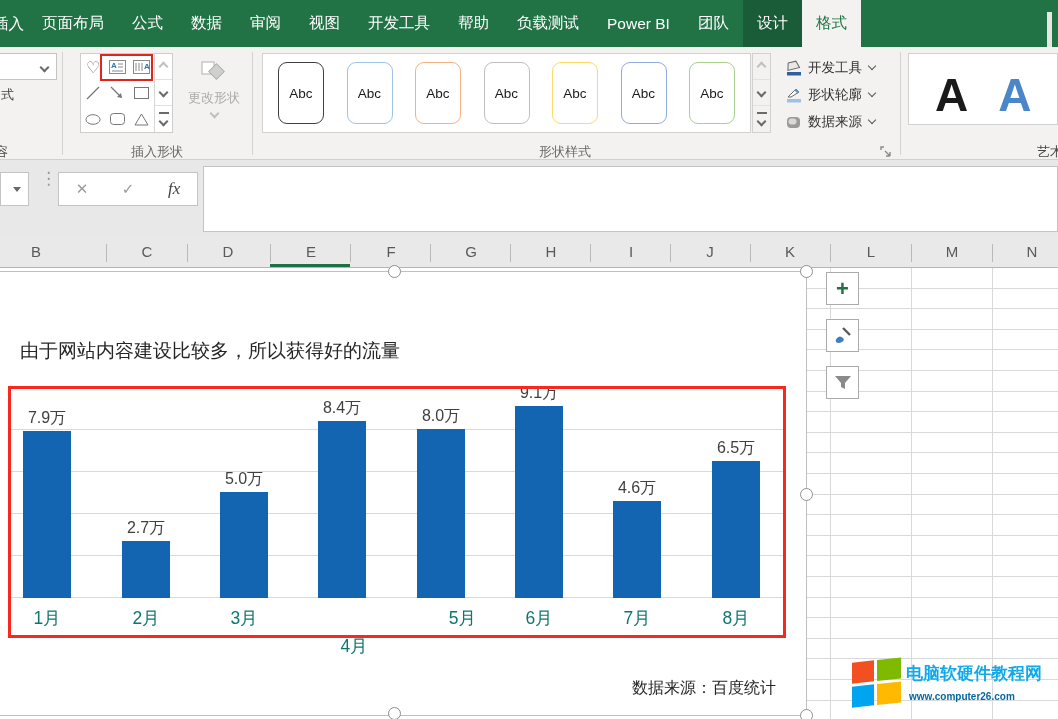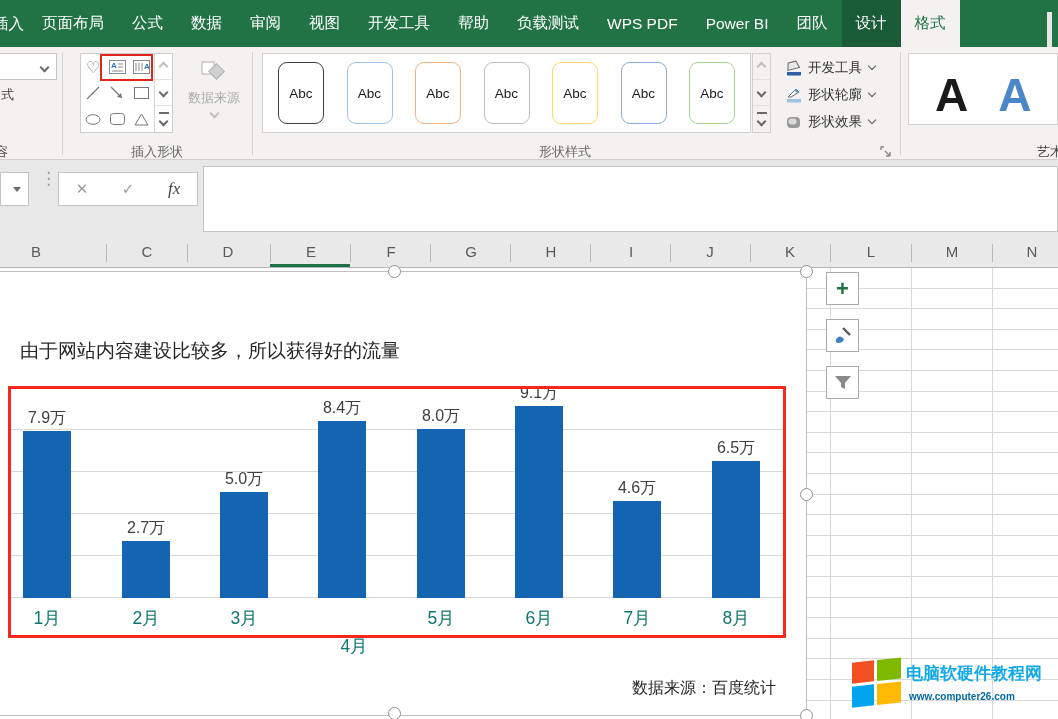--- a/index.html
+++ b/index.html
@@ -141,21 +141,20 @@
       </div>
     <div id="tabs-main" style="display:flex;">
         <div class="tab">页面布局</div>
         <div class="tab">公式</div>
         <div class="tab">数据</div>
         <div class="tab">审阅</div>
         <div class="tab">视图</div>
         <div class="tab">开发工具</div>
         <div class="tab">帮助</div>
         <div class="tab">负载测试</div>
-        <div class="tab">WPS PDF</div>
         <div class="tab">Power BI</div>
         <div class="tab">团队</div>
       </div>
     <div class="tab tab-ctx">设计</div>
     <div class="tab tab-active">格式</div>
   </div>
   <div id="tab-edge-strip" class="abs"></div>
 
   <div id="ribbon" class="abs">
 
@@ -237,21 +236,21 @@
           </div>
       </div>
     </div>
     <div id="red-hilite" class="abs"></div>
 
     <div id="change-shape" class="abs">
       <svg width="26" height="22">
           <rect x="1" y="1" width="12" height="12" fill="#fff" stroke="#b0b0b0"></rect>
           <rect x="10" y="5" width="11" height="11" fill="#d0d0d0" stroke="#b0b0b0" transform="rotate(45 15.5 10.5)"></rect>
         </svg>
-      <span class="lbl">数据来源</span>
+      <span class="lbl">更改形状</span>
       <span class="chev sm dim" style="margin-top:3px;"></span>
     </div>
     <div class="grp-label" style="left:57px;">插入形状</div>
 
     <div class="vsep" style="left:252px;"></div>
 
     <div id="style-gallery" class="abs">
         <div class="abc-thumb" style="border-color: rgb(63, 63, 63);">Abc</div>
         <div class="abc-thumb" style="border-color: rgb(157, 195, 230);">Abc</div>
         <div class="abc-thumb" style="border-color: rgb(244, 177, 131);">Abc</div>
@@ -288,21 +287,21 @@
           <path d="M11,2 L14,5 L12.5,6.5 L9.5,3.5 Z" fill="#5b9bd5"></path>
         </svg>
       <span>形状轮廓</span>
       <span class="dd"></span>
     </div>
     <div class="fx-btn" style="top:62px;">
       <svg width="18" height="16">
           <rect x="2" y="3" width="13" height="11" rx="4" fill="#9a9a9a"></rect>
           <rect x="3.5" y="4.5" width="8" height="6" rx="3" fill="#d9d9d9"></rect>
         </svg>
-      <span>形状效果</span>
+      <span>数据来源</span>
       <span class="dd"></span>
     </div>
     <div class="grp-label" style="left:465px;">形状样式</div>
     <div id="dlg-launch" class="abs">
       <svg width="13" height="13">
           <path d="M1,4 L1,1 L4,1" fill="none" stroke="#8a8a8a" stroke-width="1.4"></path>
           <path d="M5,5 L10,10 M10,10 L10,6 M10,10 L6,10" fill="none" stroke="#8a8a8a" stroke-width="1.4"></path>
         </svg>
     </div>
 
@@ -383,21 +382,21 @@
           <div class="bar-val" style="left: 146px; top: 246px;">2.7万</div>
           <div class="bar-cat" style="left: 146px;">2月</div>
           <div class="bar" style="left: 220px; top: 220px; height: 106px; background: rgb(19, 101, 177);"></div>
           <div class="bar-val" style="left: 244px; top: 197px;">5.0万</div>
           <div class="bar-cat" style="left: 244px;">3月</div>
           <div class="bar" style="left: 318px; top: 149px; height: 177px; background: rgb(19, 101, 177);"></div>
           <div class="bar-val" style="left: 342px; top: 126px;">8.4万</div>
           <div class="bar-cat" style="left: 354px; margin-top: 28px;">4月</div>
           <div class="bar" style="left: 417px; top: 157px; height: 169px; background: rgb(19, 101, 177);"></div>
           <div class="bar-val" style="left: 441px; top: 134px;">8.0万</div>
-          <div class="bar-cat" style="left: 441px;">5月</div>
+          <div class="bar-cat" style="left: 441px; text-align: right;">5月</div>
           <div class="bar" style="left: 515px; top: 134px; height: 192px; background: rgb(19, 101, 177);"></div>
           <div class="bar-val" style="left: 539px; top: 111px;">9.1万</div>
           <div class="bar-cat" style="left: 539px;">6月</div>
           <div class="bar" style="left: 613px; top: 229px; height: 97px; background: rgb(19, 101, 177);"></div>
           <div class="bar-val" style="left: 637px; top: 206px;">4.6万</div>
           <div class="bar-cat" style="left: 637px;">7月</div>
           <div class="bar" style="left: 712px; top: 189px; height: 137px; background: rgb(19, 101, 177);"></div>
           <div class="bar-val" style="left: 736px; top: 166px;">6.5万</div>
           <div class="bar-cat" style="left: 736px;">8月</div>
         </div>

